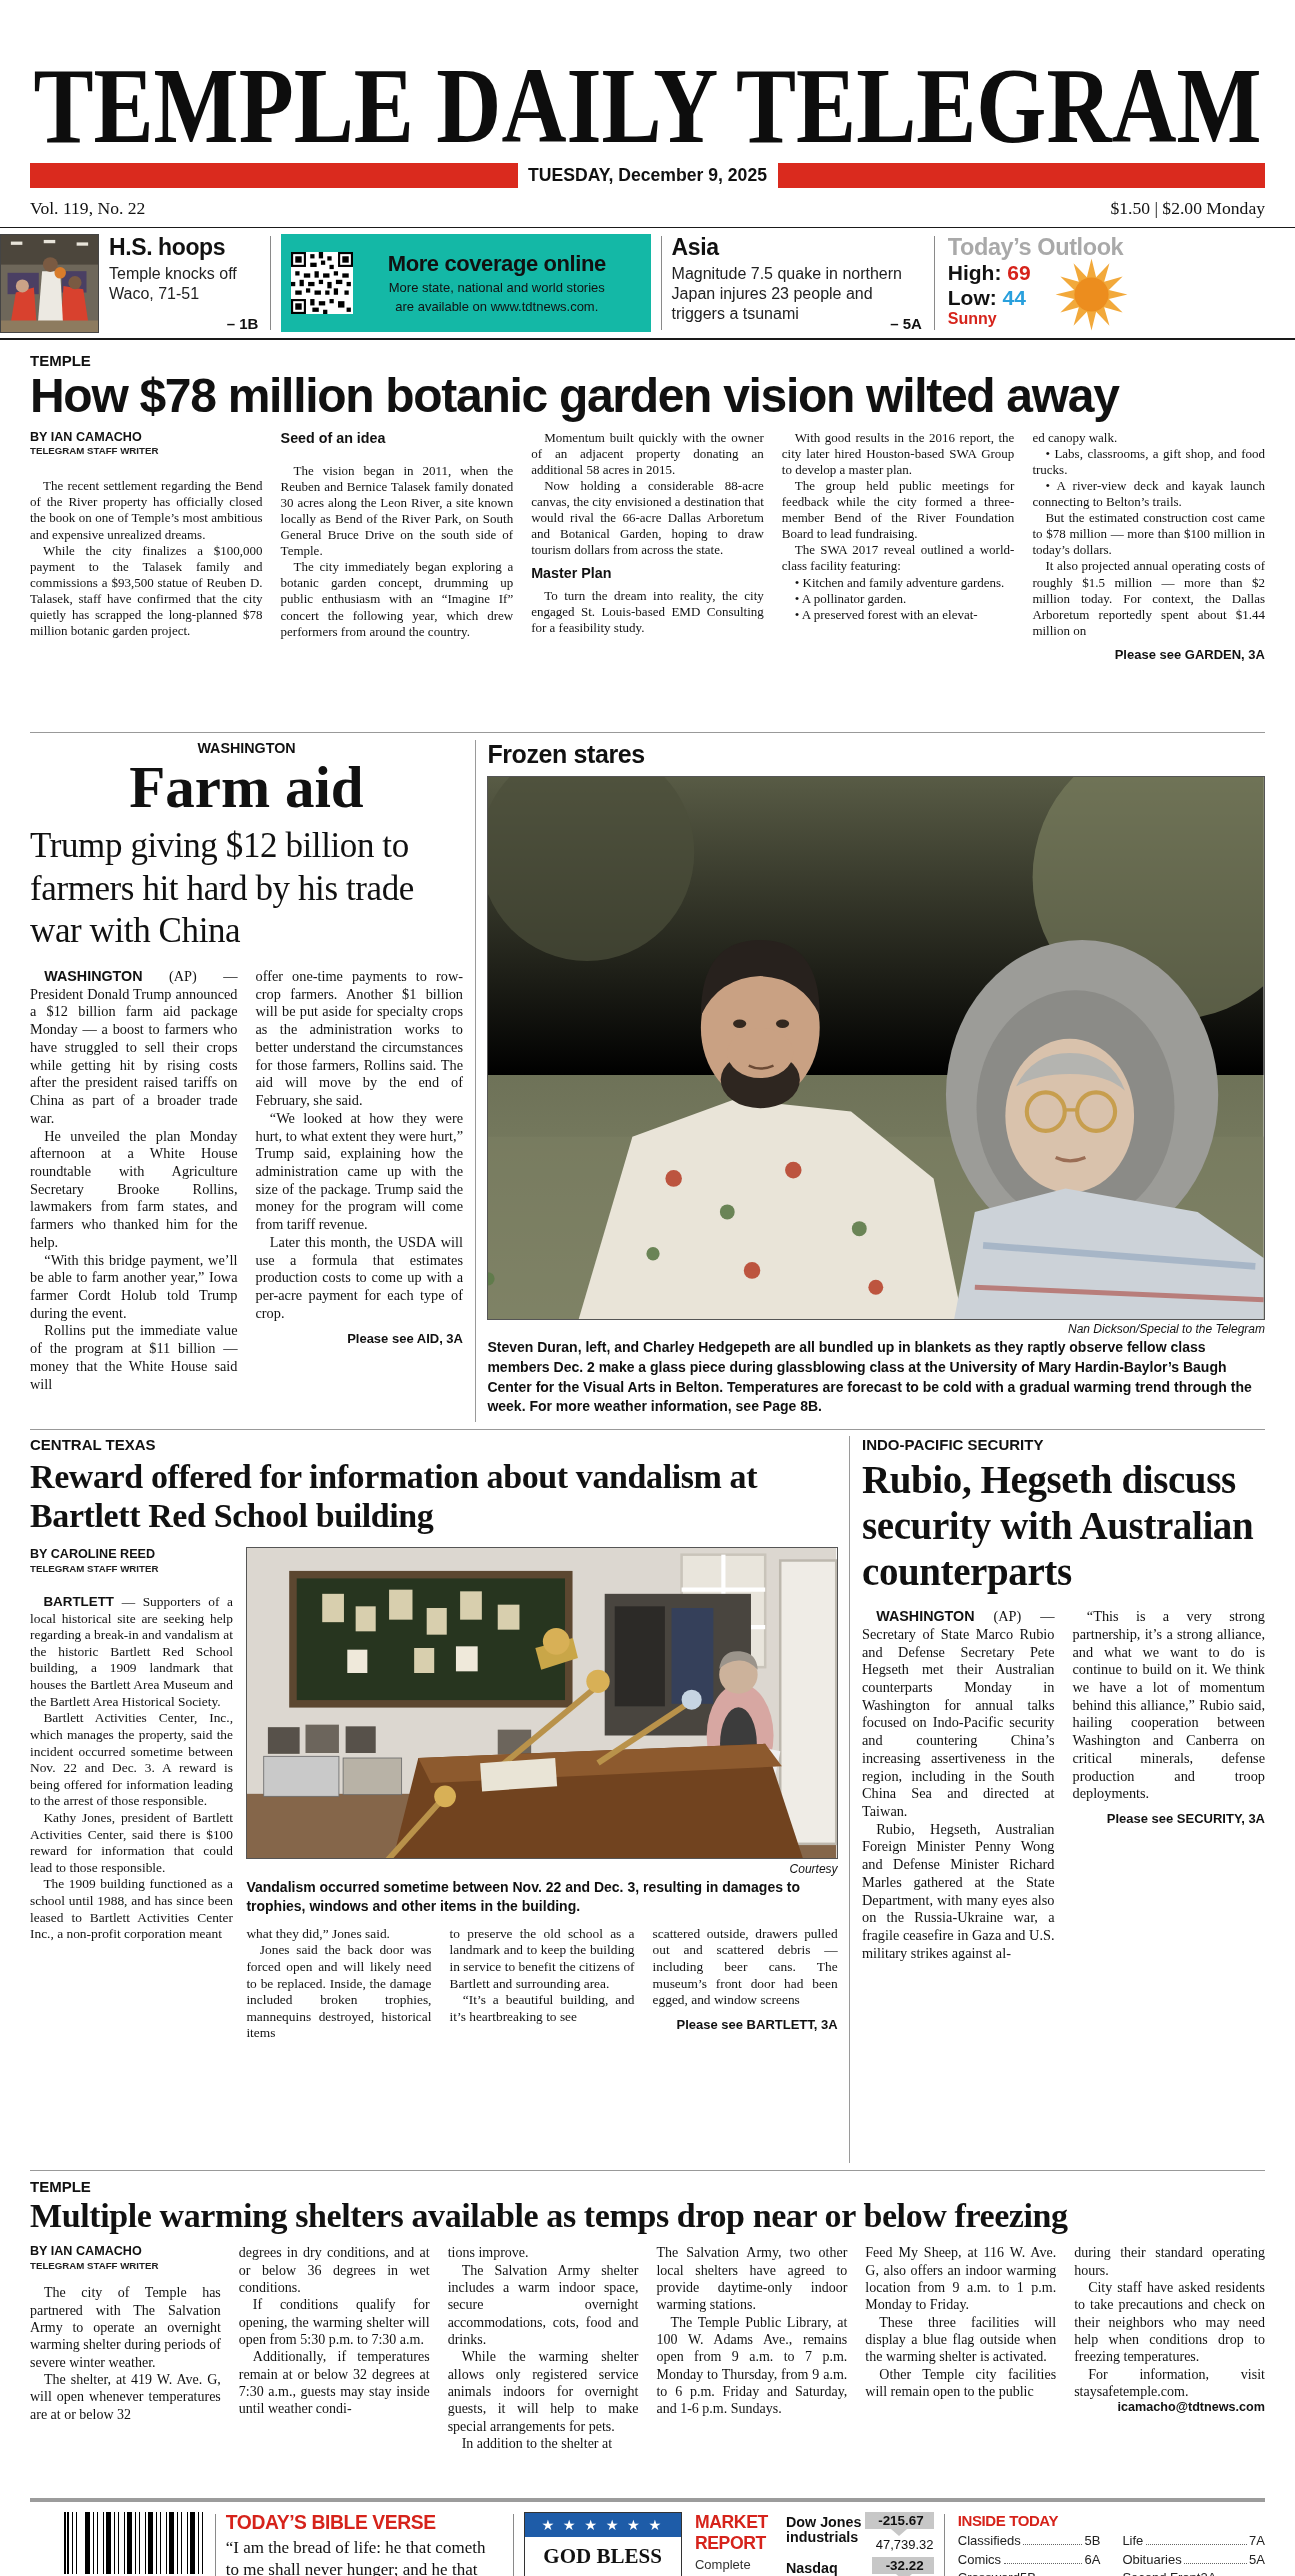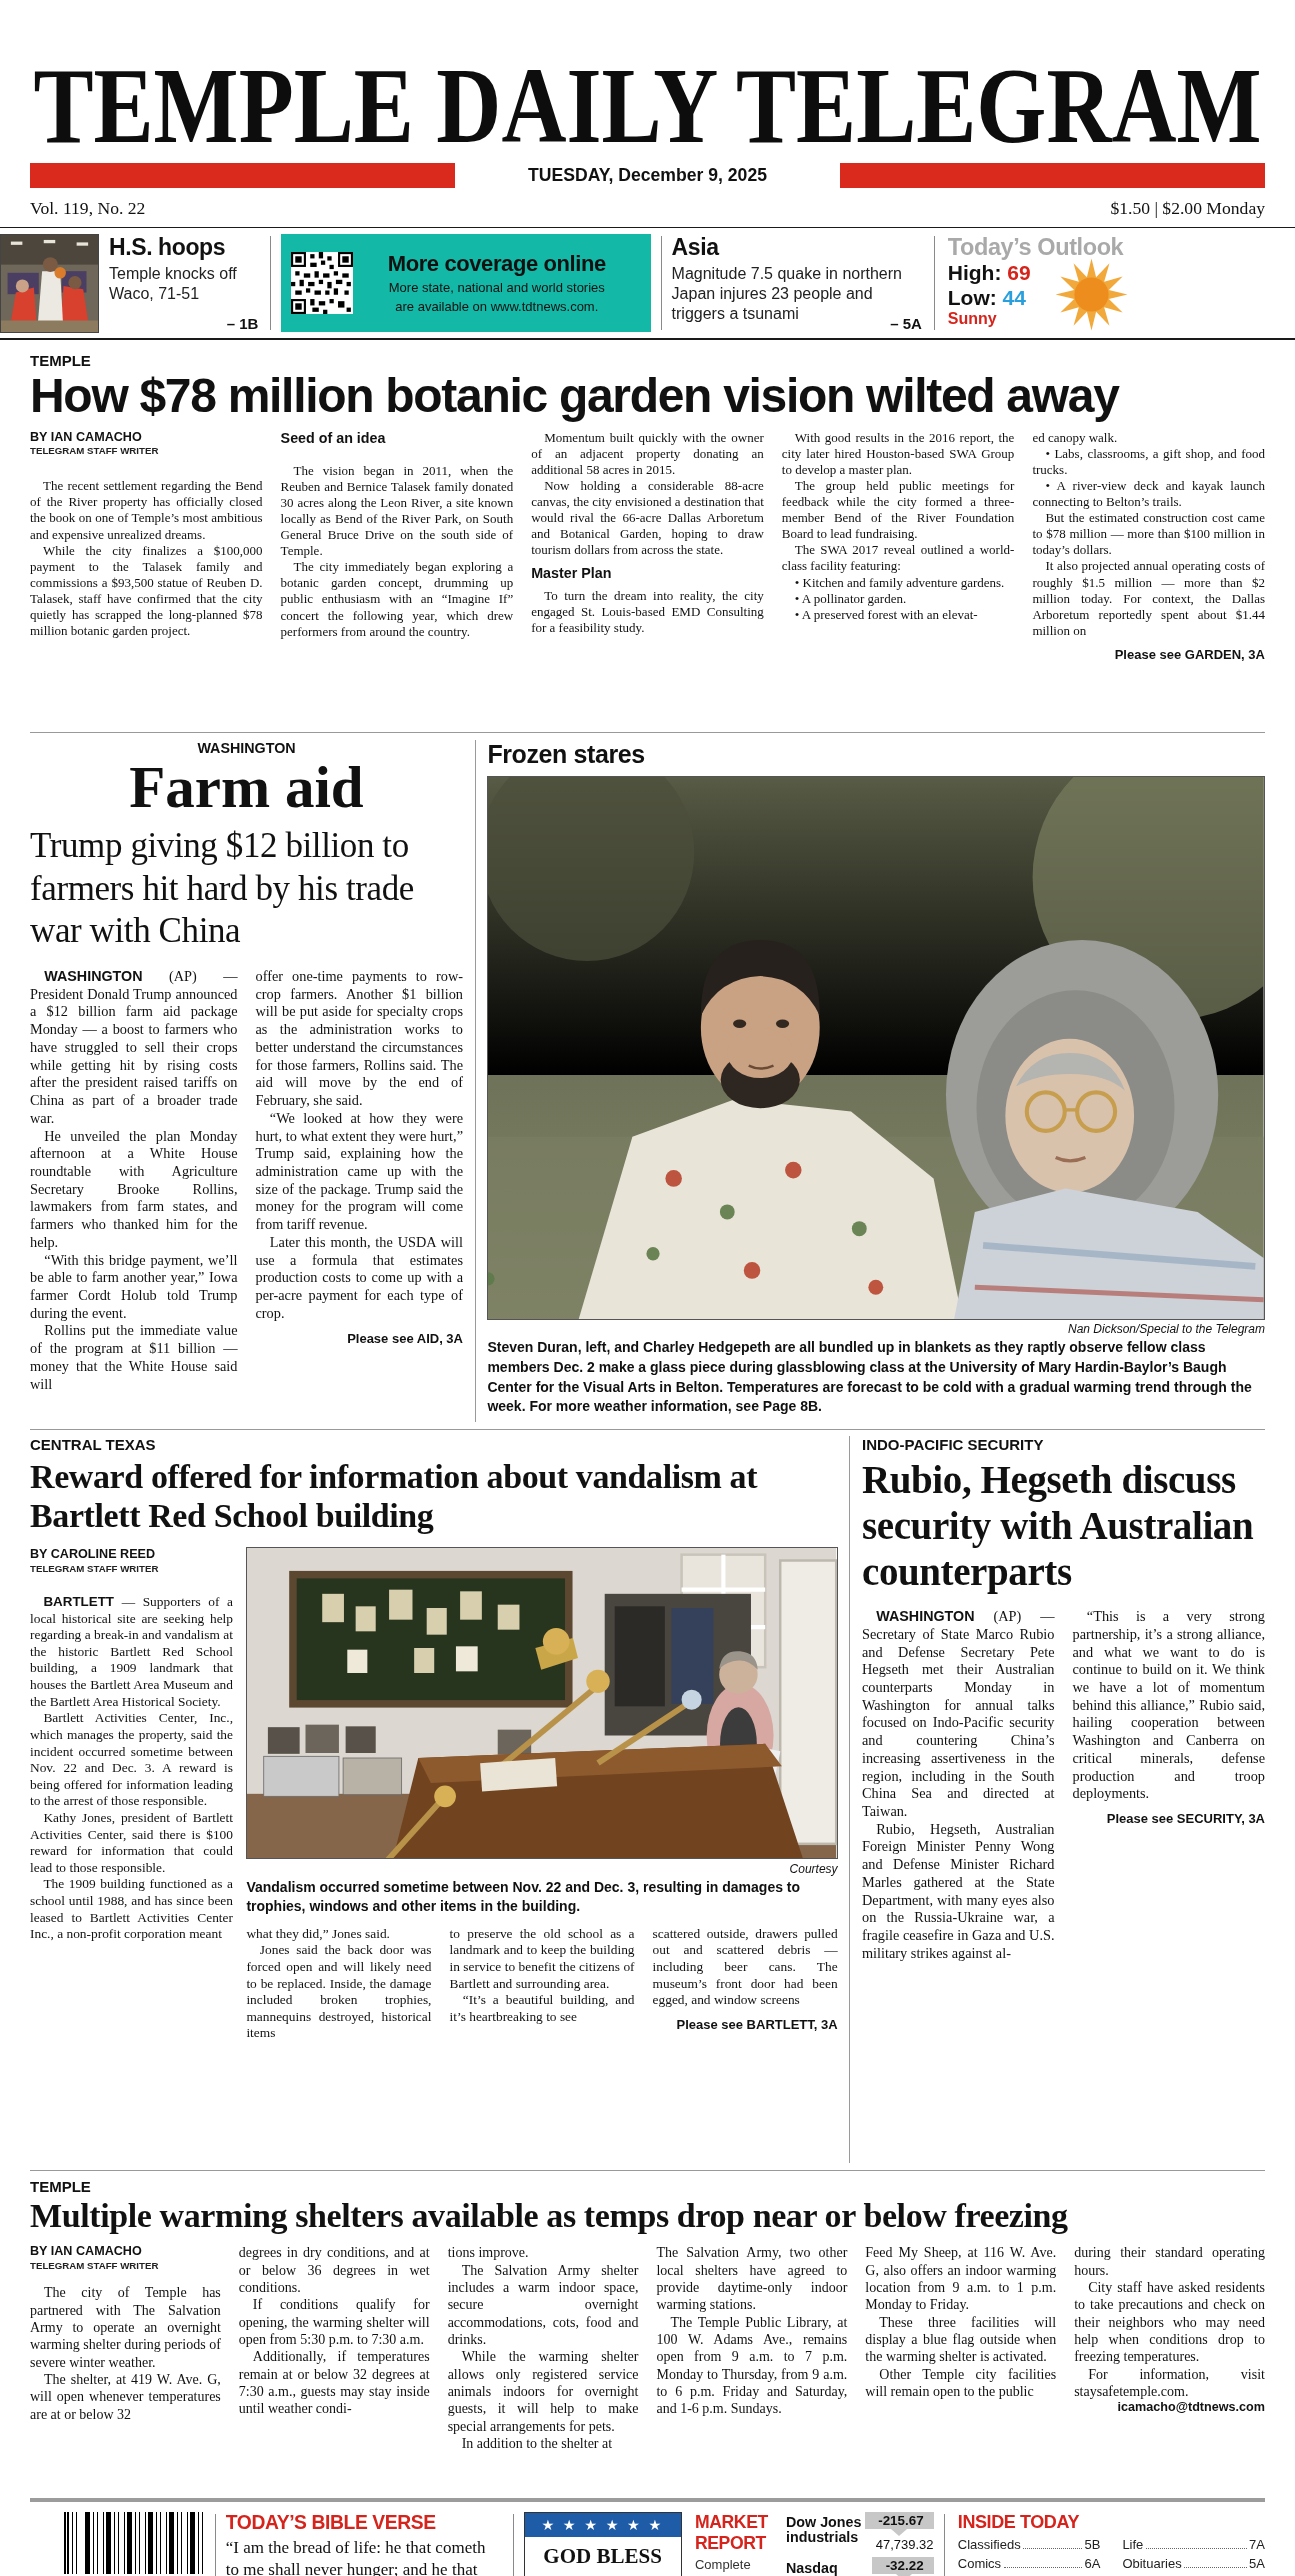--- a/index.html
+++ b/index.html
@@ -5,21 +5,21 @@
   * { margin:0; padding:0; box-sizing:border-box; }
   html,body { background:#f2f2f2; }
   body { font-family:"Liberation Serif", serif; color:#111; }
   .page { width:1295px; height:2576px; margin:0 auto; background:#fff; overflow:hidden; }
   .pad { padding-left:30px; padding-right:30px; }
 
   
   .masthead { padding-top:34px; height:160px; text-align:center; }
   .datebar { display:flex; align-items:center; height:30px; }
   .datebar .redbar { flex:1; height:25px; background:#da2a1e; }
-  .datebar .date { width:385px; text-align:center; font-family:"Liberation Sans",sans-serif; font-weight:bold; font-size:17.6px; }
+  .datebar .date { width:260px; text-align:center; font-family:"Liberation Sans",sans-serif; font-weight:bold; font-size:17.6px; }
   .pricebar { display:flex; justify-content:space-between; align-items:center; height:37px; font-size:17.6px; }
 
   
   .teasers { border-top:1.7px solid #1a1a1a; border-bottom:2.5px solid #1a1a1a; height:113px; display:flex; align-items:stretch; padding:5.9px 0; }
   .vdiv { width:0.8px; background:#8a8a8a; margin:1.7px 10px; }
   .teaser { position:relative; }
   .teaser .t-title { font-family:"Liberation Sans",sans-serif; font-weight:bold; font-size:23px; letter-spacing:-0.4px; }
   .teaser .t-text { font-family:"Liberation Sans",sans-serif; font-size:16px; line-height:1.25; margin-top:3.4px; color:#222; }
   .page-ref { position:absolute; right:1.7px; bottom:0; font-family:"Liberation Sans",sans-serif; font-weight:bold; font-size:15px; }
   .hoops-photo { width:99px; height:99px; border:0.8px solid #444; flex:none; }
@@ -539,21 +539,21 @@
           <div class="mname">Nasdaq composite</div>
           <div class="mvals">
             <span class="arrow-badge">-32.22</span>
             
           </div>
         </div>
       </div>
     </div>
     <div class="vdiv"></div>
     <div class="inside">
-      <div class="red-head" style="font-size:18px">INSIDE TODAY</div>
+      <div class="red-head" style="font-size:15px">INSIDE TODAY</div>
       <div class="inside-cols">
         <div class="inside-col">
           <div class="idx-item">
               <span>Classifieds</span>
               <span class="idx-dots"></span>
               <span>5B</span>
             </div>
           <div class="idx-item">
               <span>Comics</span>
               <span class="idx-dots"></span>

